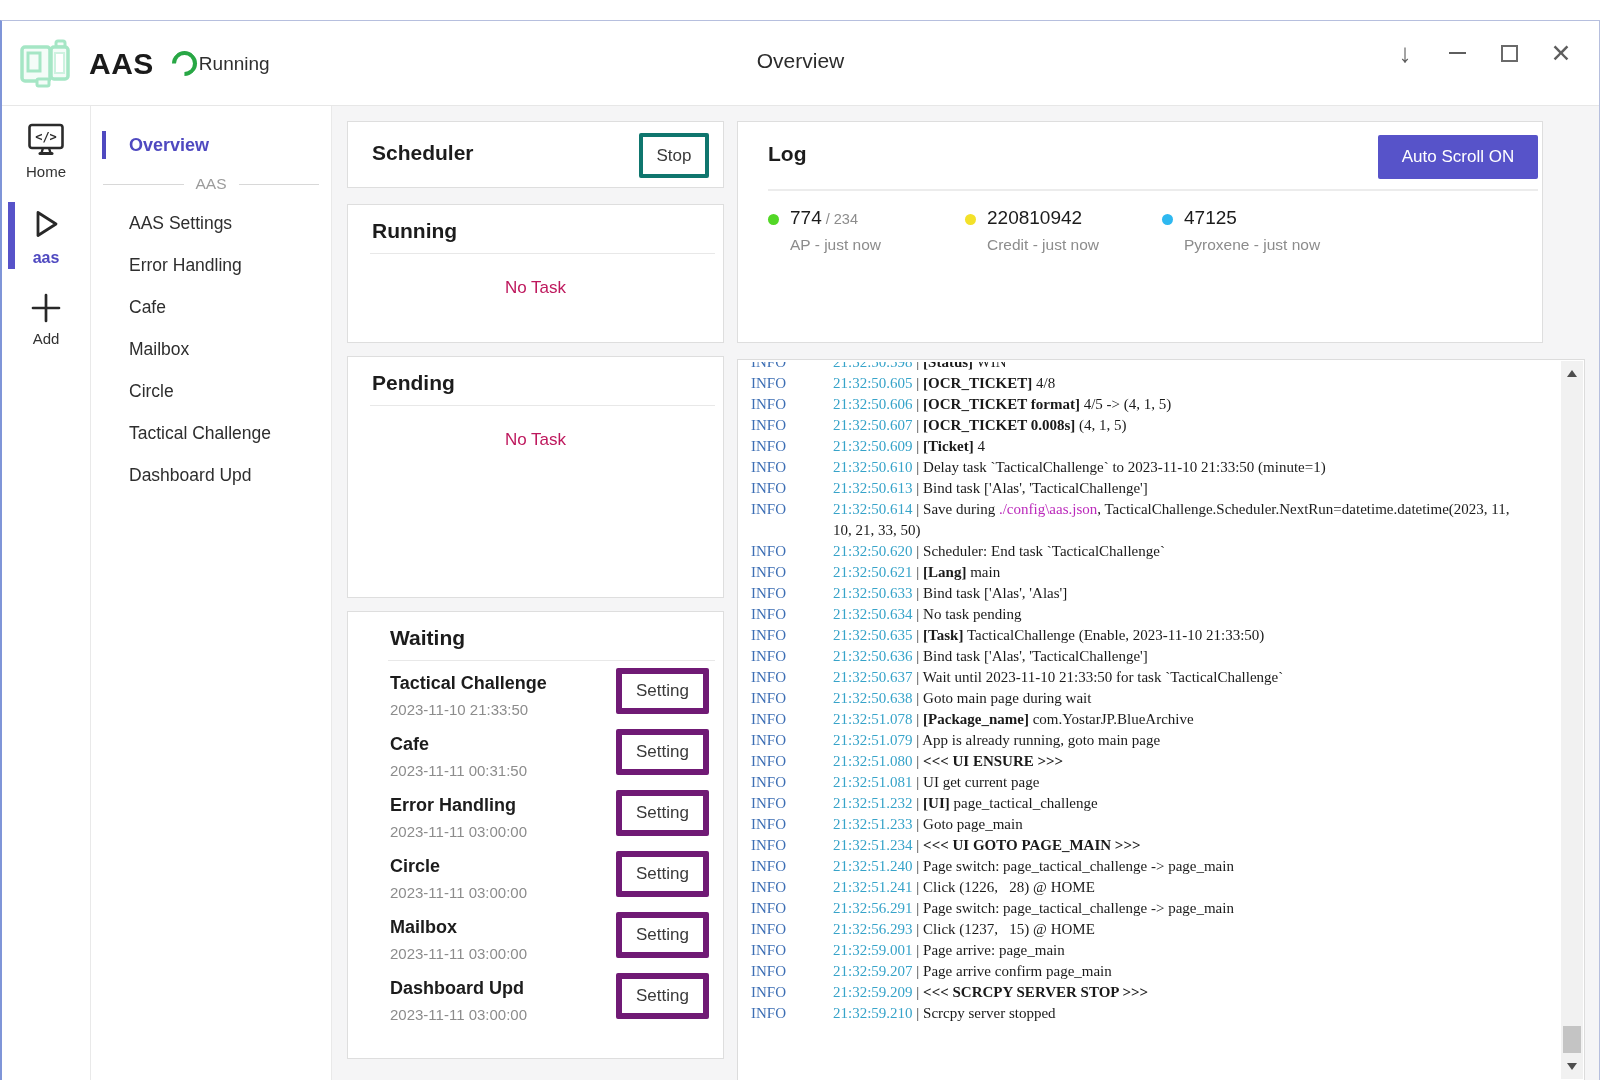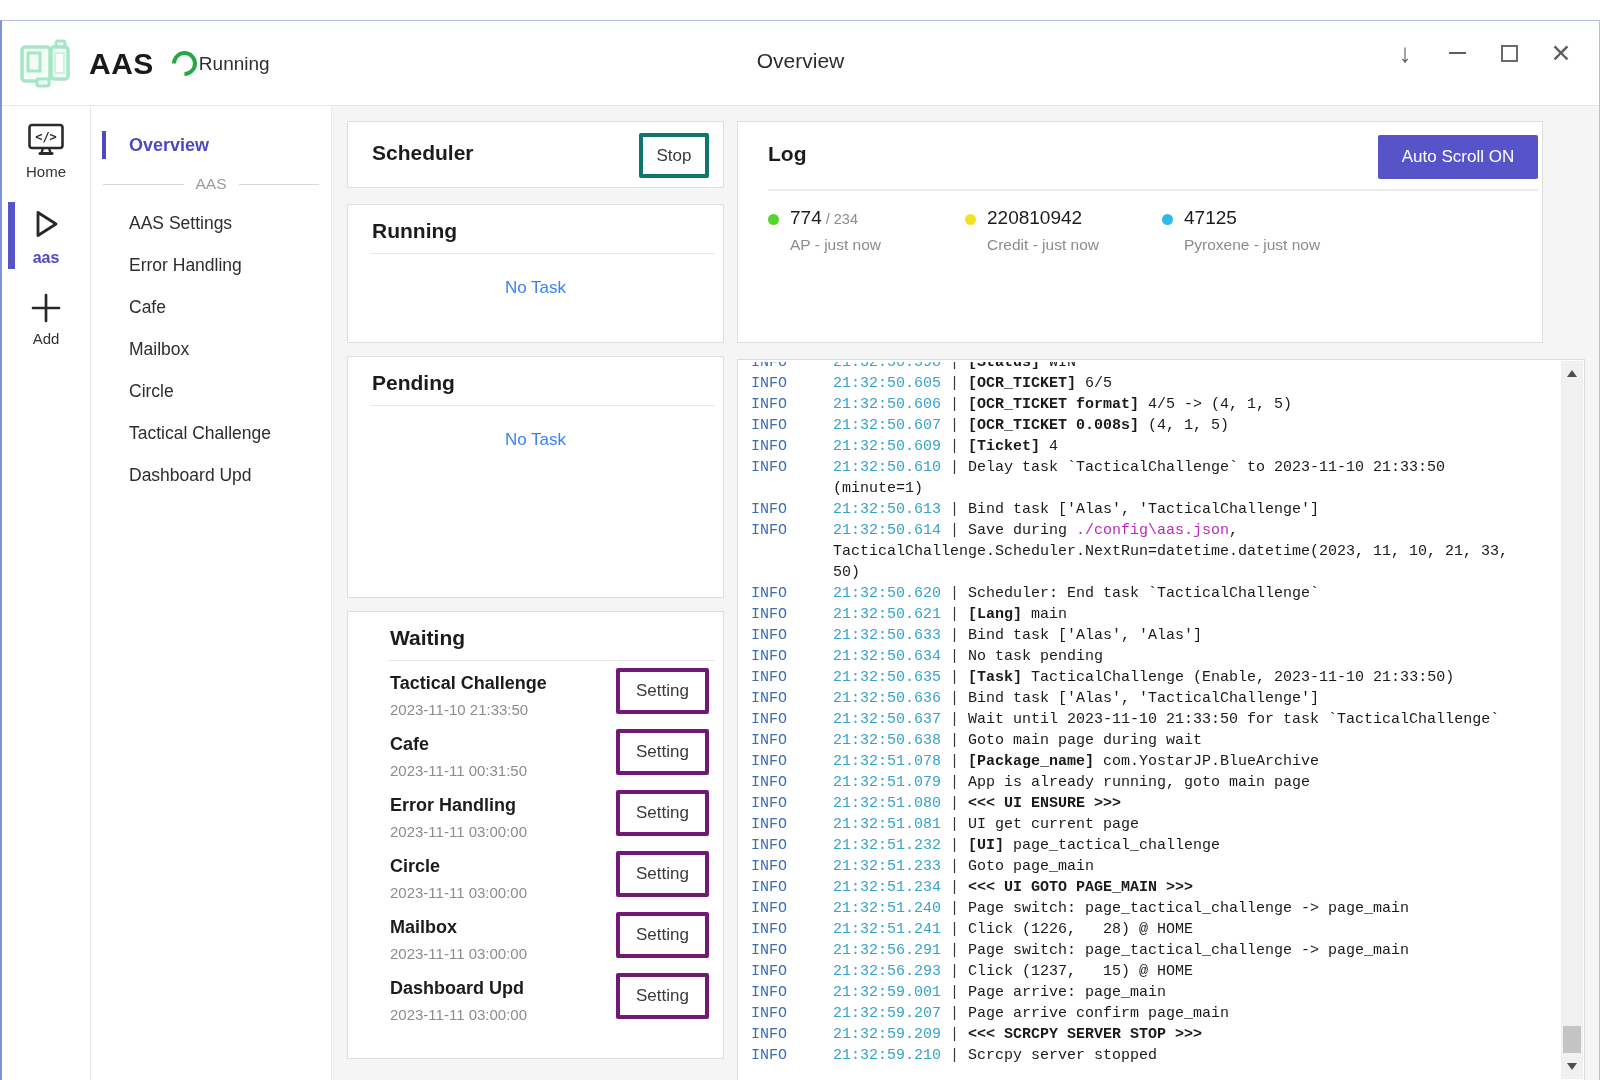--- a/index.html
+++ b/index.html
@@ -37,55 +37,55 @@
   .sb-item.active { color:#4f49c0; font-weight:700; font-size:18px; }
   .sb-bar { position:absolute; left:11px; top:7px; bottom:7px; width:4px; background:#4f49c0; }
   .sb-divider { height:36px; display:flex; align-items:center; padding:0 12px; gap:12px; color:#9b9b9b; font-size:15.5px; }
   .sb-divider .line { flex:1; height:1px; background:#d8d8d8; }
 
   
   .main { position:absolute; left:330px; top:85px; right:0; bottom:0; background:#f5f5f6; }
   .card { position:absolute; background:#fff; border:1px solid #dedede; }
   .card-title { font-size:21px; font-weight:700; color:#1c1c1c; }
   .card-divider { height:1px; background:#e8e8e8; margin:0 8px 0 22px; }
-  .empty-text { text-align:center; color:#3b82f6; font-size:17px; }
+  .empty-text { text-align:center; color:#be185d; font-size:17px; }
 
   .card-scheduler { left:15px; top:15px; width:377px; height:67px; }
   .card-scheduler .card-title { position:absolute; left:24px; top:19px; }
   .stop-btn { position:absolute; right:14px; top:11px; width:70px; height:45px; background:#fff; border:4px solid #0f766e; border-radius:2px; font-size:17px; color:#3a3a3a; font-family:Liberation Sans, sans-serif; cursor:pointer; }
 
   .card-running { left:15px; top:98px; width:377px; height:139px; }
   .card-pending { left:15px; top:250px; width:377px; height:242px; }
   .card-running .card-title, .card-pending .card-title, .card-waiting .card-title { display:block; padding:14px 0 10px 24px; }
   .card-running .empty-text { margin-top:24px; }
   .card-pending .empty-text { margin-top:24px; }
 
   .card-waiting { left:15px; top:505px; width:377px; height:448px;padding-left:18px; }
   .task-list { margin:12px 14px 0 24px; }
   .task-row { position:relative; height:61px; }
   .task-name { font-size:18px; font-weight:700; color:#1c1c1c; }
   .task-time { font-size:15px; color:#8c8c8c; margin-top:7px; }
-  .setting-btn { position:absolute; right:0; top:-5px; width:93px; height:46px; background:#fff; border:4px solid #701a75; border-radius:2px; font-size:17px; color:#3a3a3a; font-family:inherit; cursor:pointer; }
+  .setting-btn { position:absolute; right:0; top:-5px; width:93px; height:46px; background:#fff; border:6px solid #701a75; border-radius:2px; font-size:17px; color:#3a3a3a; font-family:inherit; cursor:pointer; }
 
   
   .card-log { left:405px; top:15px; width:806px; height:222px; }
   .card-log .card-title { position:absolute; left:30px; top:20px; }
   .autoscroll-btn { position:absolute; right:4px; top:13px; width:160px; height:44px; background:#5753c9; color:#fff; border:none; border-radius:2px; font-size:17px; font-family:inherit; cursor:pointer; }
   .log-head-divider { position:absolute; left:30px; right:4px; top:67px; height:2px; background:#ececec; }
   .stats { position:absolute; left:30px; top:85px; right:10px; display:flex; }
   .stat { width:197px; display:flex; gap:11px; }
   .dot { width:11px; height:11px; border-radius:50%; margin-top:7px; flex:none; }
   .stat-value { font-size:19px; font-weight:400; color:#1b1b1b; }
   .stat-total { font-size:14.5px; color:#8c8c8c; }
   .stat-label { font-size:15.5px; color:#8c8c8c; margin-top:7px; }
 
   
   .log-body { position:absolute; left:405px; top:253px; width:848px; height:722px; background:#fff; border:1px solid #dcdcdc; }
   .log-lines { position:absolute; left:0; top:2px; right:24px; bottom:2px; overflow:hidden;
-               font-family:Liberation Mono, monospace; font-size:15px; line-height:21px; color:#1a1a1a; }
+               font-family:Liberation Serif, serif; font-size:15px; line-height:21px; color:#1a1a1a; }
   .log-line { position:relative; padding:0 49px 0 95px; white-space:pre-wrap; word-wrap:break-word; }
   .log-line:first-child { margin-top:-10px; }
   .lvl { position:absolute; left:13px; top:0; color:#3c6eb4; }
   .time { color:#36a3c9; }
   .sep { color:#3a3a3a; }
   .msg .b { font-weight:700; }
   .msg .p { color:#bb29bb; }
 
   .log-scroll { position:absolute; top:1px; bottom:1px; right:1px; width:22px; background:#f1f1f1; }
   .tri-up { position:absolute; top:9px; left:6px; width:0; height:0; border-left:5px solid transparent; border-right:5px solid transparent; border-bottom:7px solid #4e4e4e; cursor:pointer; }
@@ -264,21 +264,21 @@
                 <div><span class="stat-value">47125</span></div>
                 <div class="stat-label">Pyroxene - just now</div>
               </div>
             </div>
           </div>
       </div>
 
       <div class="log-body">
         <div class="log-lines">
             <div class="log-line"><span class="lvl">INFO</span><span class="time">21:32:50.598</span><span class="sep"> | </span><span class="msg"><span class="b">[Status]</span><span class=""> WIN</span></span></div>
-            <div class="log-line"><span class="lvl">INFO</span><span class="time">21:32:50.605</span><span class="sep"> | </span><span class="msg"><span class="b">[OCR_TICKET]</span><span class=""> 6/5</span></span></div>
+            <div class="log-line"><span class="lvl">INFO</span><span class="time">21:32:50.605</span><span class="sep"> | </span><span class="msg"><span class="b">[OCR_TICKET]</span><span class=""> 4/8</span></span></div>
             <div class="log-line"><span class="lvl">INFO</span><span class="time">21:32:50.606</span><span class="sep"> | </span><span class="msg"><span class="b">[OCR_TICKET format]</span><span class=""> 4/5 -&gt; (4, 1, 5)</span></span></div>
             <div class="log-line"><span class="lvl">INFO</span><span class="time">21:32:50.607</span><span class="sep"> | </span><span class="msg"><span class="b">[OCR_TICKET 0.008s]</span><span class=""> (4, 1, 5)</span></span></div>
             <div class="log-line"><span class="lvl">INFO</span><span class="time">21:32:50.609</span><span class="sep"> | </span><span class="msg"><span class="b">[Ticket]</span><span class=""> 4</span></span></div>
             <div class="log-line"><span class="lvl">INFO</span><span class="time">21:32:50.610</span><span class="sep"> | </span><span class="msg"><span class="">Delay task `TacticalChallenge` to 2023-11-10 21:33:50 (minute=1)</span></span></div>
             <div class="log-line"><span class="lvl">INFO</span><span class="time">21:32:50.613</span><span class="sep"> | </span><span class="msg"><span class="">Bind task ['Alas', 'TacticalChallenge']</span></span></div>
             <div class="log-line"><span class="lvl">INFO</span><span class="time">21:32:50.614</span><span class="sep"> | </span><span class="msg"><span class="">Save during </span><span class="p">./config\aas.json</span><span class="">, TacticalChallenge.Scheduler.NextRun=datetime.datetime(2023, 11, 10, 21, 33, 50)</span></span></div>
             <div class="log-line"><span class="lvl">INFO</span><span class="time">21:32:50.620</span><span class="sep"> | </span><span class="msg"><span class="">Scheduler: End task `TacticalChallenge`</span></span></div>
             <div class="log-line"><span class="lvl">INFO</span><span class="time">21:32:50.621</span><span class="sep"> | </span><span class="msg"><span class="b">[Lang]</span><span class=""> main</span></span></div>
             <div class="log-line"><span class="lvl">INFO</span><span class="time">21:32:50.633</span><span class="sep"> | </span><span class="msg"><span class="">Bind task ['Alas', 'Alas']</span></span></div>
             <div class="log-line"><span class="lvl">INFO</span><span class="time">21:32:50.634</span><span class="sep"> | </span><span class="msg"><span class="">No task pending</span></span></div>

